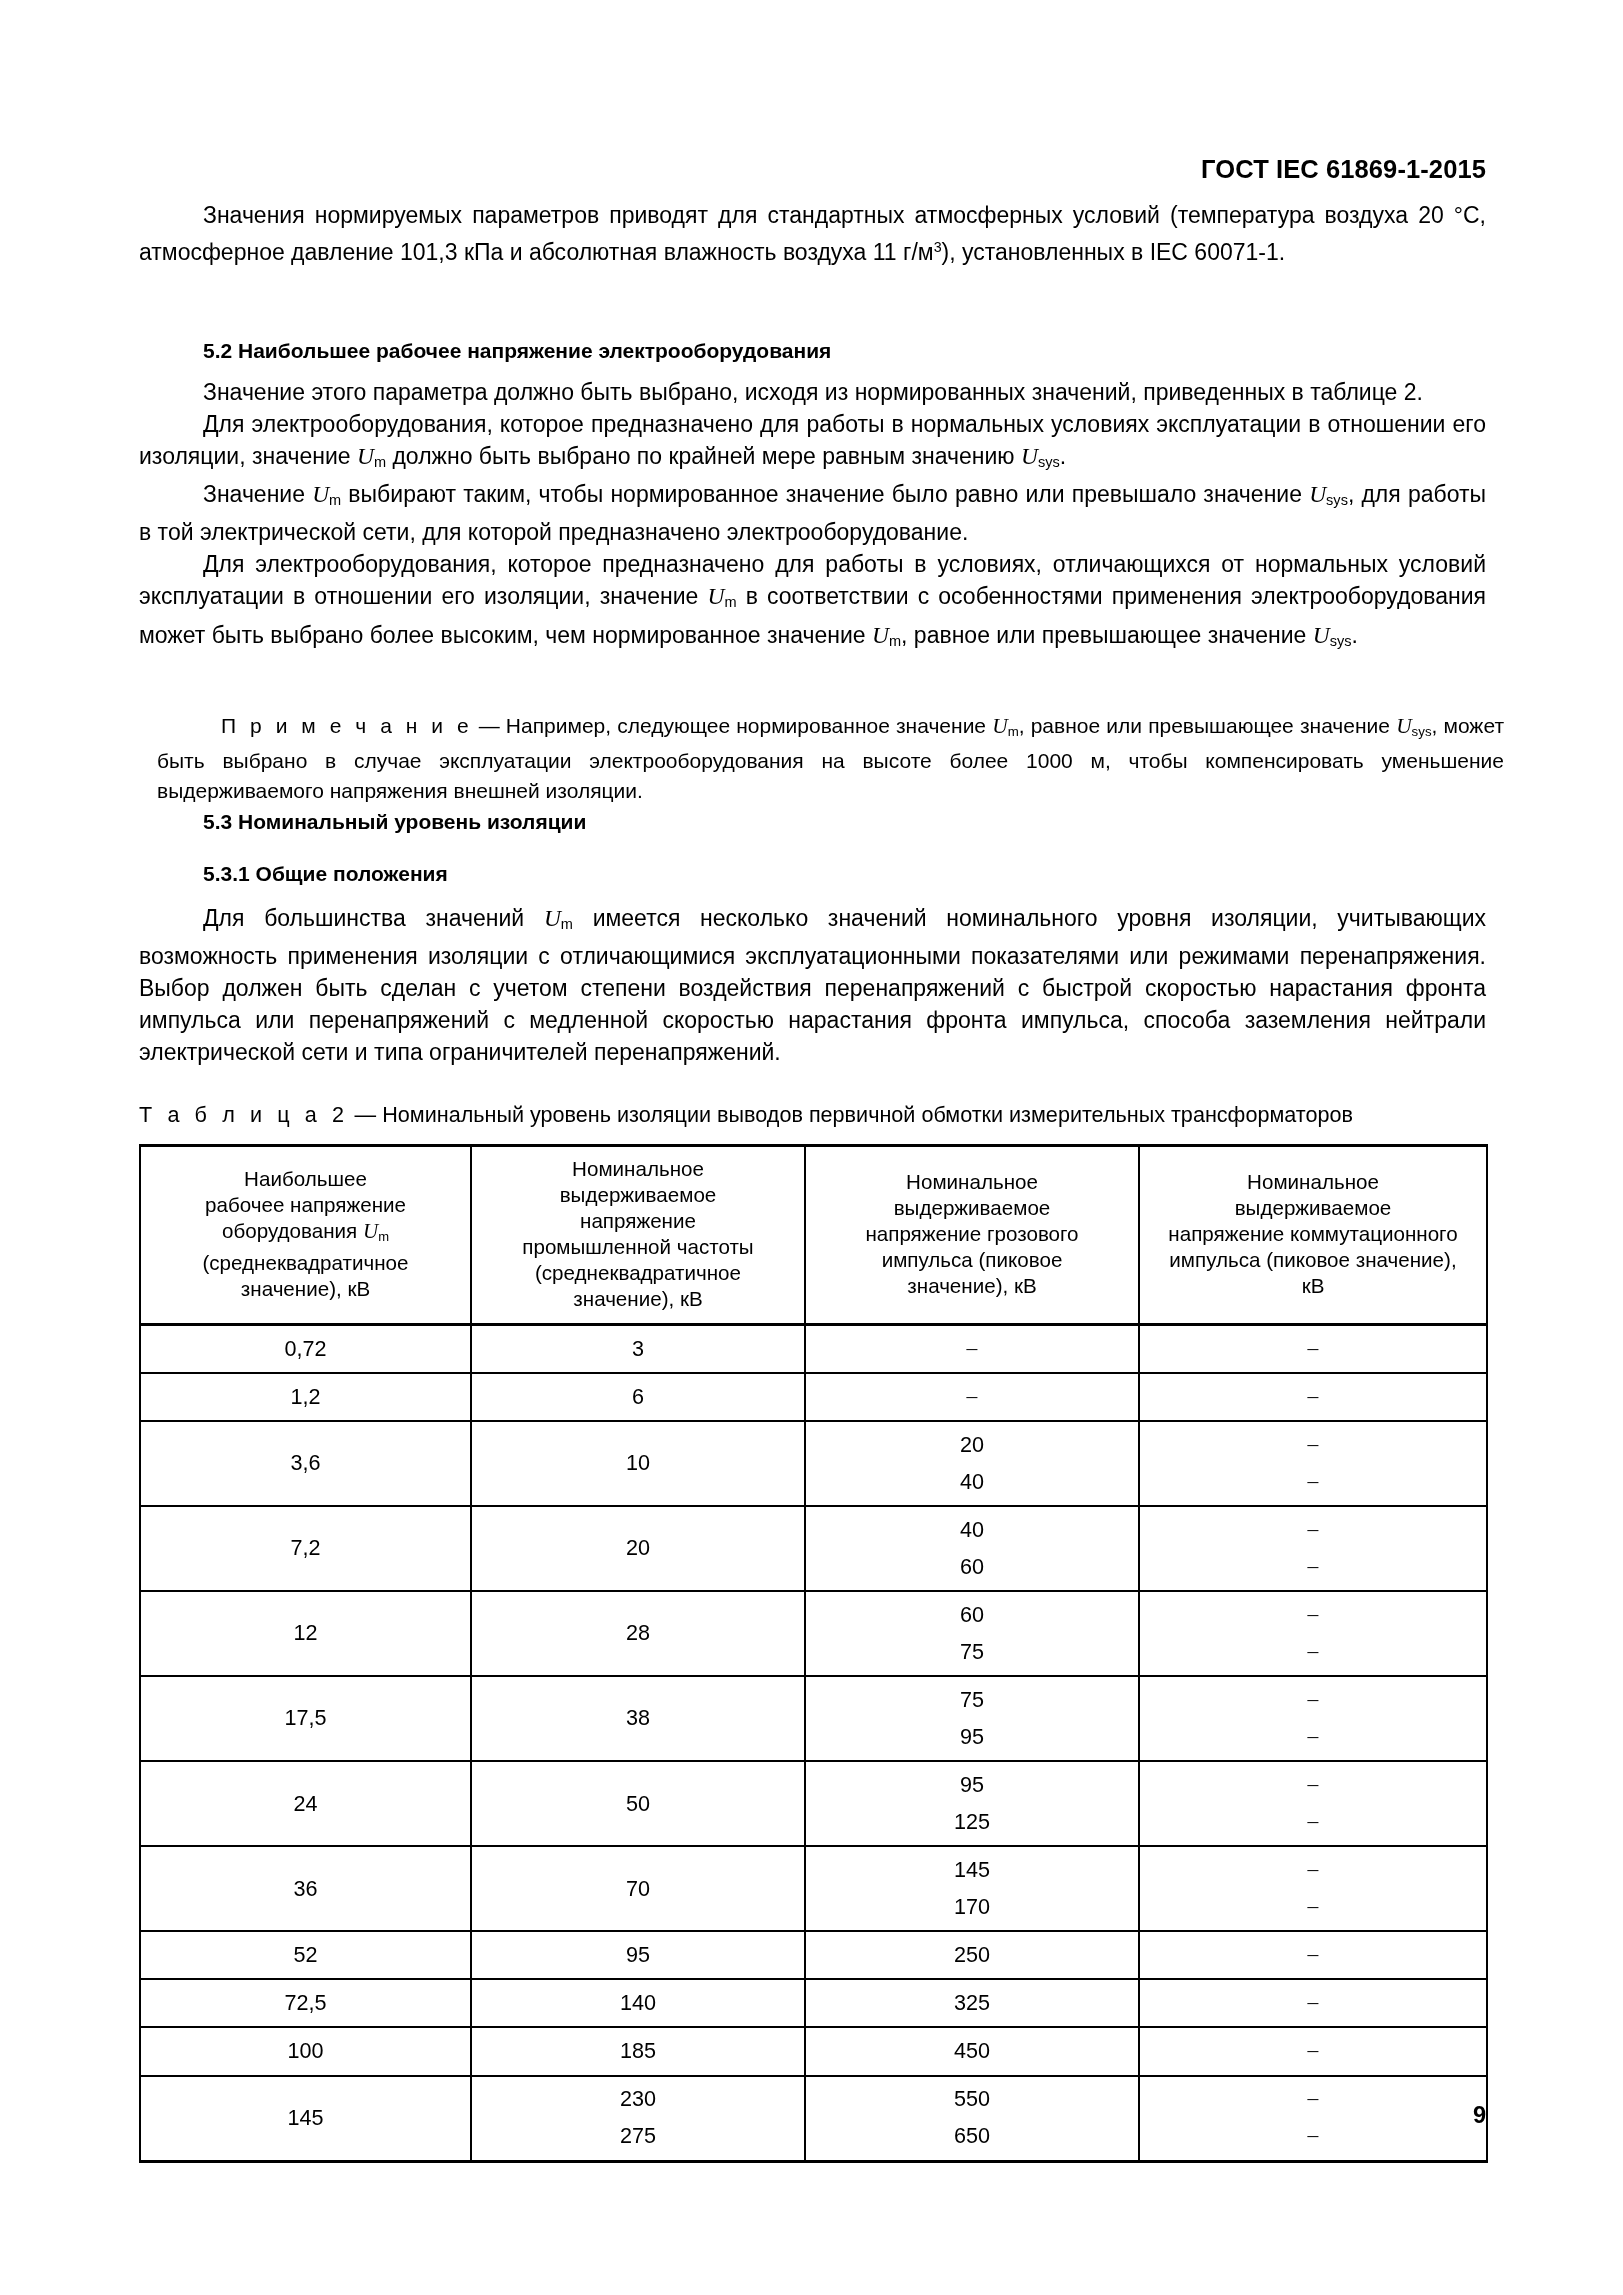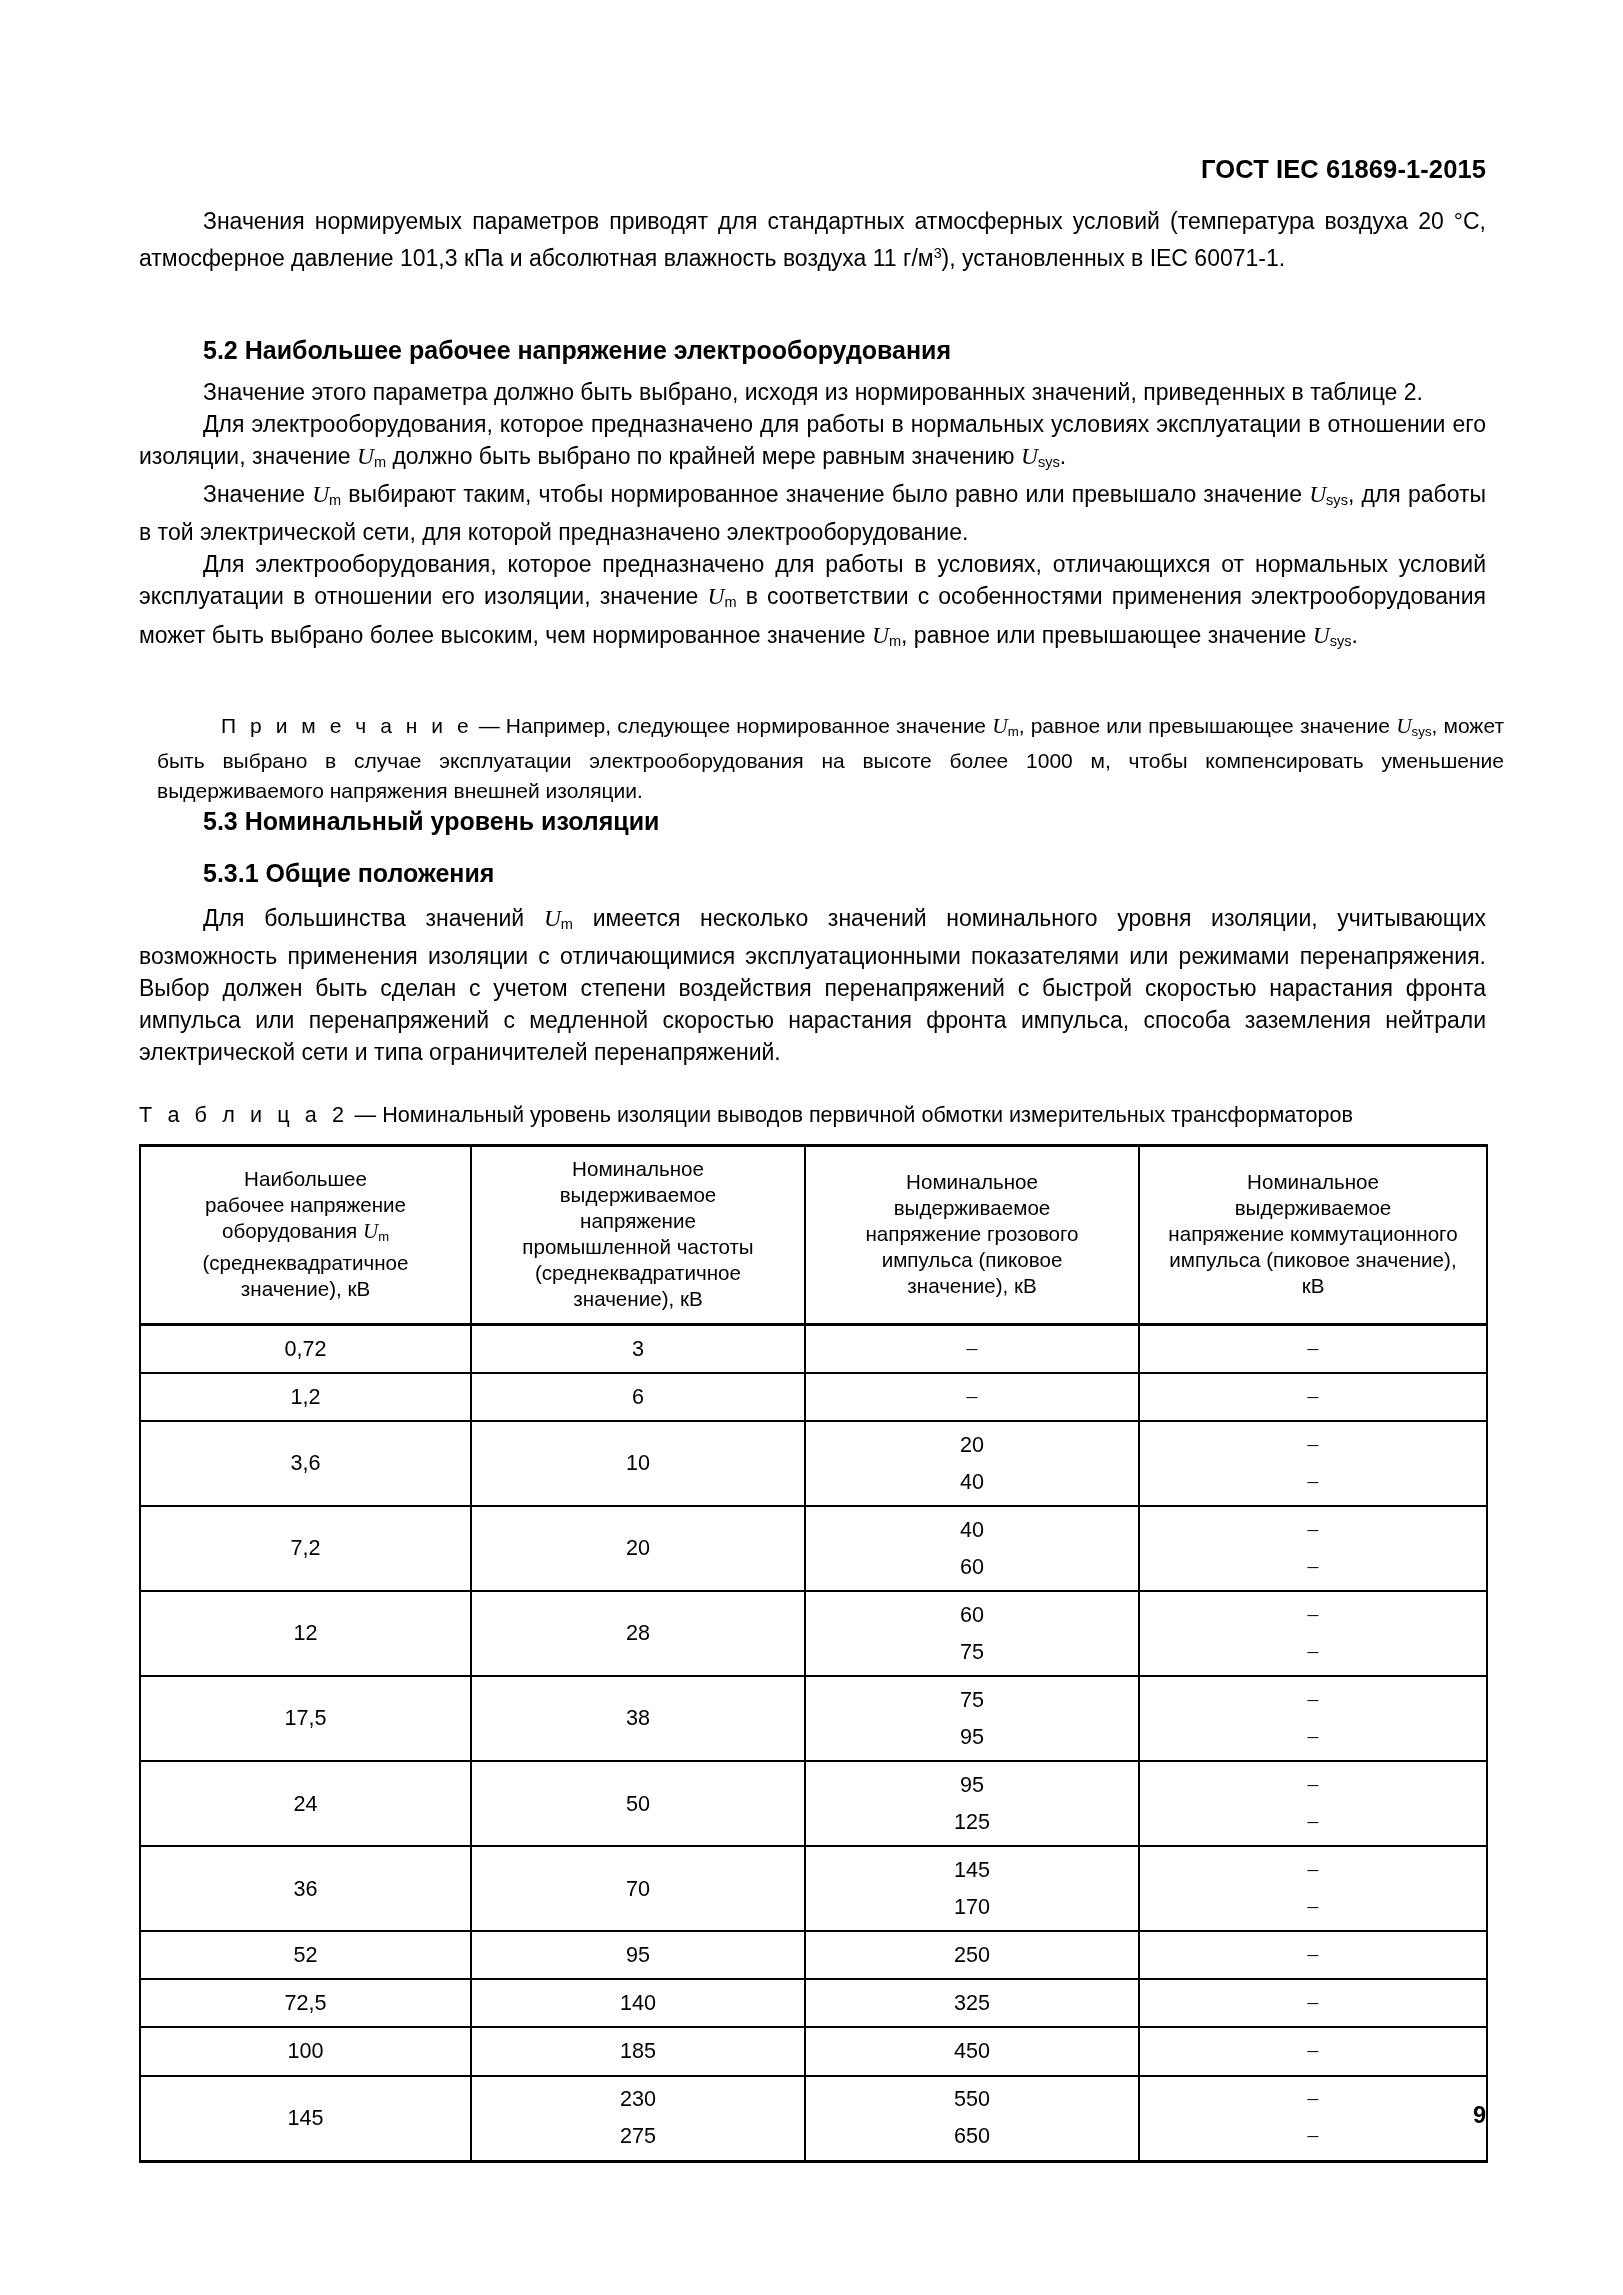--- a/index.html
+++ b/index.html
@@ -51,21 +51,21 @@
   .body-block p {
     margin: 0;
     text-indent: 64px;
   }
 
   h3.heading {
     position: absolute;
     left: 139px;
     width: 1347px;
     margin: 0;
-    font-size: 25px;
+    font-size: 21px;
     font-weight: bold;
     line-height: 29px;
     text-indent: 64px;
   }
 
   .note-block {
     position: absolute;
     left: 139px;
     width: 1347px;
     font-size: 21px;
@@ -156,21 +156,21 @@
 </style>
 </head>
 <body>
 
 <div class="page">
 
   <div class="doc-header">
     <span>ГОСТ IEC 61869-1-2015</span>
   </div>
 
-  <div class="body-block" style="top:205px;">
+  <div class="body-block" style="top:199px;">
     <p>Значения нормируемых параметров приводят для стандартных атмосферных условий (температура воздуха 20&nbsp;°C, атмосферное давление 101,3 кПа и абсолютная влажность воздуха 11&nbsp;г/м<sup>3</sup>), установленных в IEC 60071-1.</p>
   </div>
 
   <h3 class="heading" style="top:336px;">5.2 Наибольшее рабочее напряжение электрооборудования</h3>
 
   <div class="body-block" style="top:376px;">
     <p>Значение этого параметра должно быть выбрано, исходя из нормированных значений, приведенных в таблице 2.</p>
     <p><span>Для электрооборудования, которое предназначено для работы в нормальных условиях эксплуатации в отношении его изоляции, значение </span><var>U<sub>m</sub></var><span> должно быть выбрано по крайней мере равным значению </span><var>U<sub>sys</sub></var><span>.</span></p>
     <p><span>Значение </span><var>U<sub>m</sub></var><span> выбирают таким, чтобы нормированное значение было равно или превышало значение </span><var>U<sub>sys</sub></var><span>, для работы в той электрической сети, для которой предназначено электрооборудование.</span></p>
     <p><span>Для электрооборудования, которое предназначено для работы в условиях, отличающихся от нормальных условий эксплуатации в отношении его изоляции, значение </span><var>U<sub>m</sub></var><span> в соответствии с особенностями применения электрооборудования может быть выбрано более высоким, чем нормированное значение </span><var>U<sub>m</sub></var><span>, равное или превышающее значение </span><var>U<sub>sys</sub></var><span>.</span></p>

